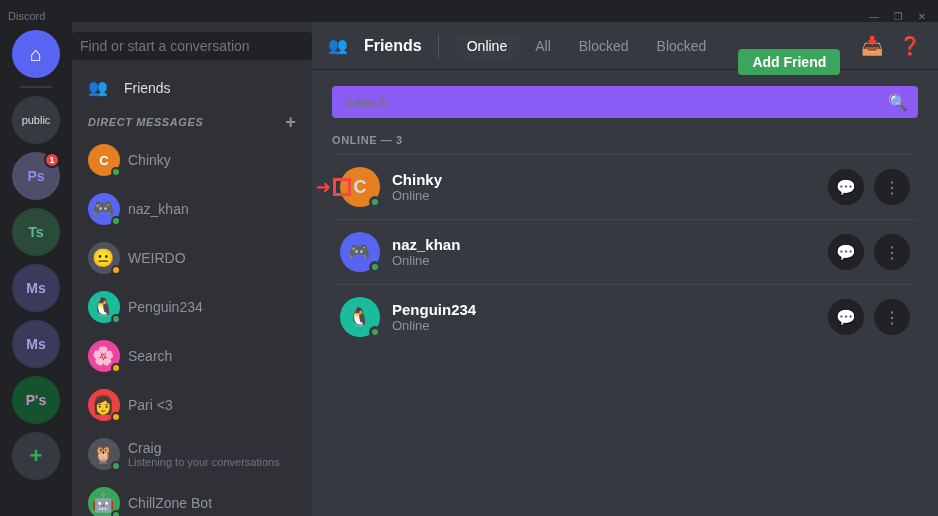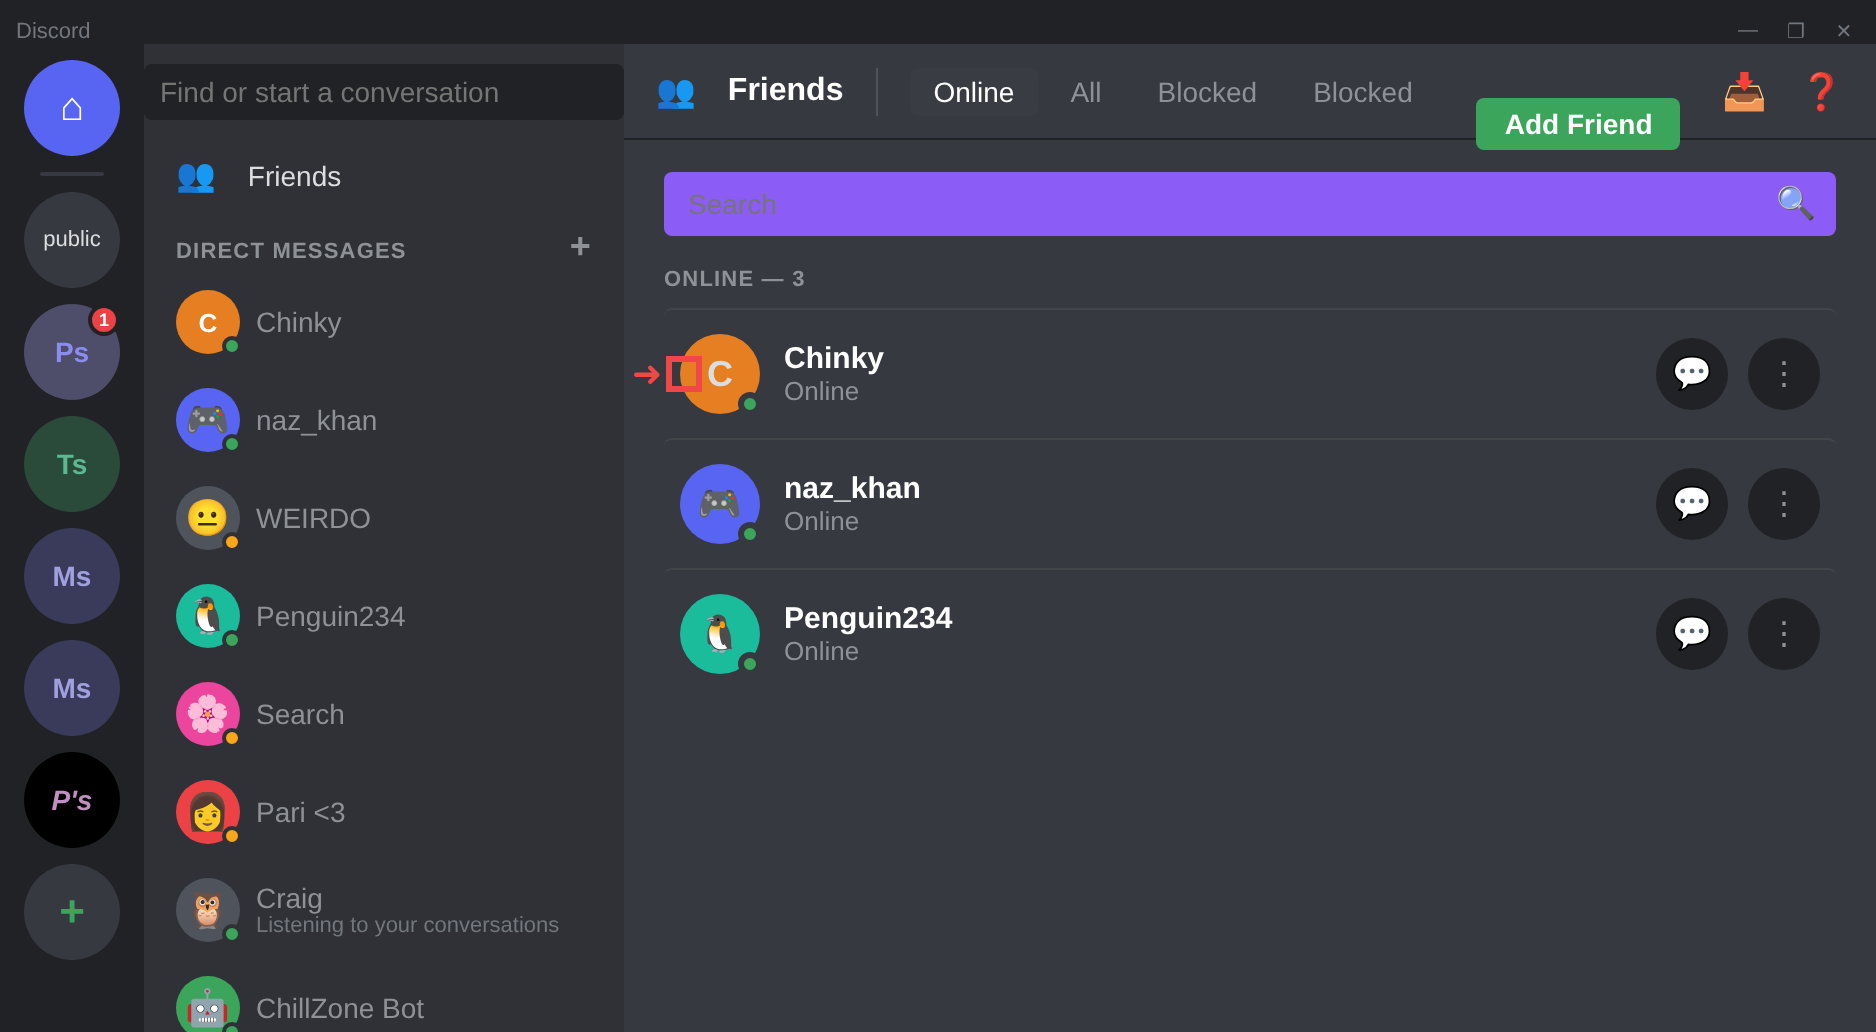--- a/index.html
+++ b/index.html
@@ -114,23 +114,22 @@
     }
     .server-icon.ms-server1 {
       background: #3a3a5a;
       color: #a0a0e0;
     }
     .server-icon.ms-server2 {
       background: #3a3a5a;
       color: #a0a0e0;
     }
     .server-icon.ps-server2 {
-      background: #000000;
+      background: #14532d;
       color: #c090c0;
-      font-style: italic;
     }
     .server-icon.add-server {
       background: #36393f;
       color: #3ba55c;
       font-size: 22px;
     }
 
     
     .dm-sidebar {
       width: 240px;
@@ -149,28 +148,29 @@
       background: #202225;
       border: none;
       border-radius: 4px;
       padding: 6px 8px;
       color: #72767d;
       font-size: 14px;
       outline: none;
     }
     .dm-section-header {
       display: flex;
-      align-items: flex-end;
+      align-items: center;
       justify-content: space-between;
       padding: 8px 16px 4px;
       font-size: 11px;
       font-weight: 700;
       color: #8e9297;
       text-transform: uppercase;
       letter-spacing: 0.6px;
+      font-style: italic;
     }
     .dm-section-header .add-dm-btn {
       cursor: pointer;
       color: #8e9297;
       font-size: 18px;
       line-height: 1;
     }
     .dm-list {
       flex: 1;
       overflow-y: auto;

